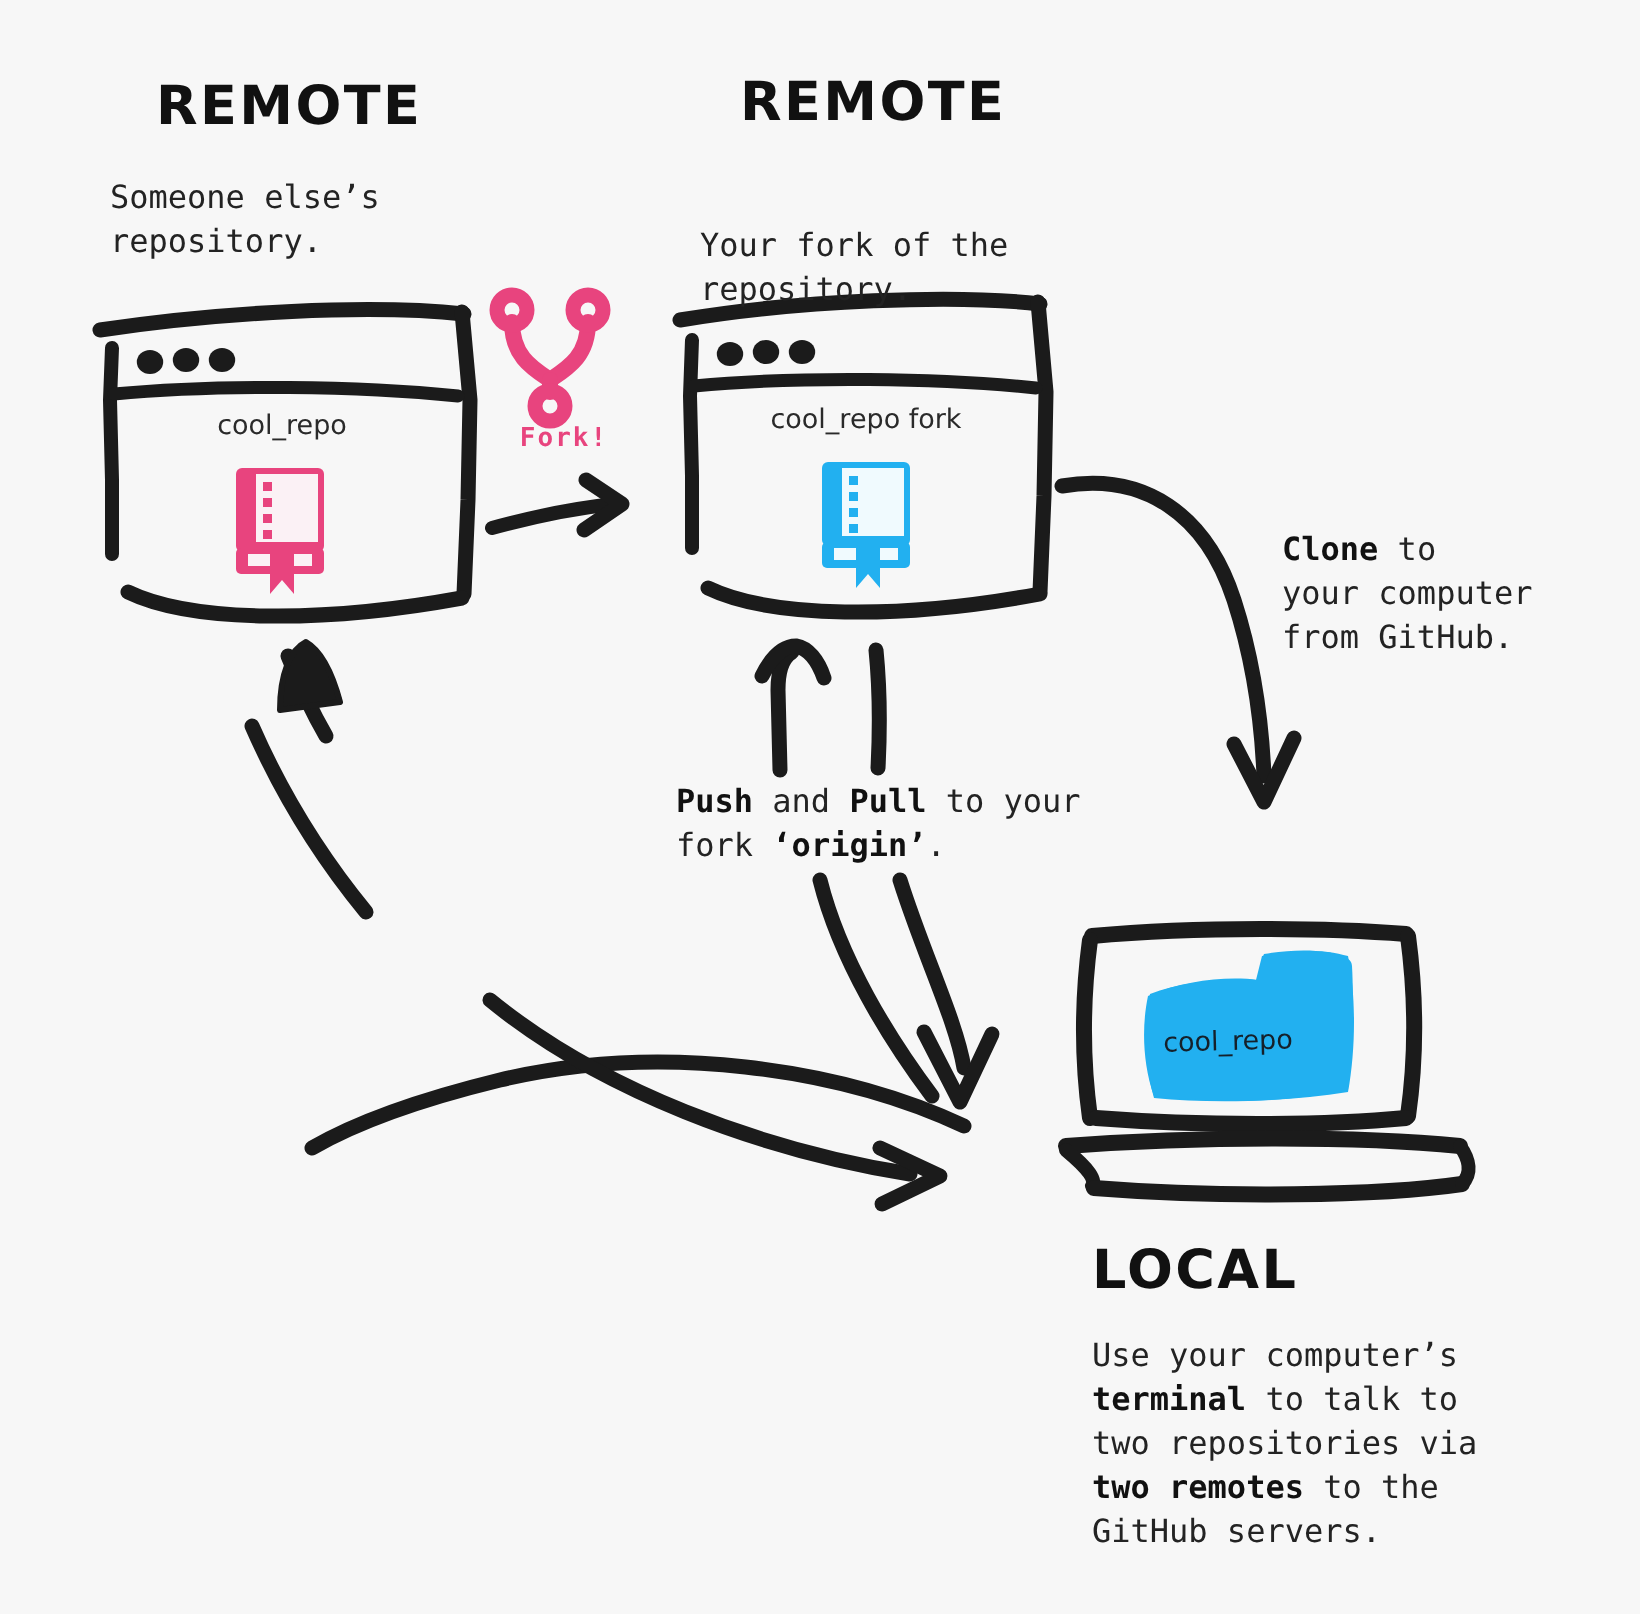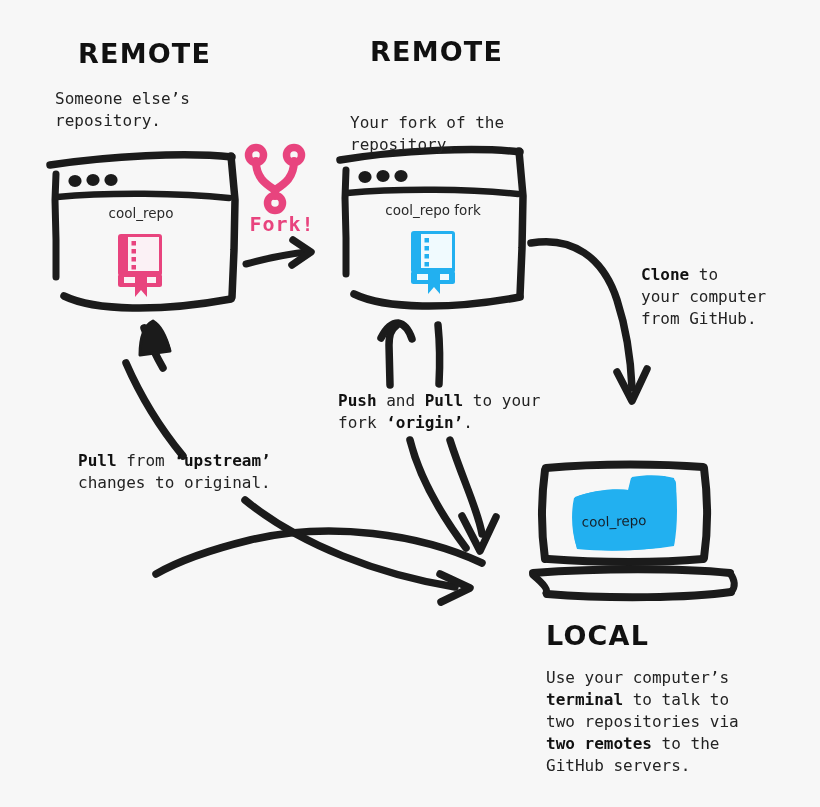--- a/index.html
+++ b/index.html
@@ -36,21 +36,21 @@
     position:absolute;
     font-family:"DejaVu Sans","Liberation Sans",sans-serif;
     font-size:13.5px;
     color:#2a2a2a;
     white-space:nowrap;
     transform:translateX(-50%);
   }
   .fork-label{
     position:absolute;
     font-weight:700;
-    font-size:20px;
+    font-size:13px;
     letter-spacing:1px;
     white-space:nowrap;
     transform:translateX(-50%);
   }
   .folder-label{
     position:absolute;
     font-family:"DejaVu Sans","Liberation Sans",sans-serif;
     font-size:13.5px;
     color:#15202a;
     white-space:nowrap;
@@ -202,20 +202,19 @@
 
   <div class="win-label" style="left:141px;top:205px;">cool_repo</div>
   <div class="win-label" style="left:433px;top:202px;">cool_repo fork</div>
 
   <div class="fork-label" style="left:282px;top:212px;color:#e8447e;">Fork!</div>
 
   <div class="txt body-txt" style="left:338px;top:390px;"><b>Push</b><span> and </span><b>Pull</b><span> to your</span><br><span>fork </span><b>‘origin’</b><span>.</span></div>
 
   <div class="txt body-txt" style="left:641px;top:264px;"><b>Clone</b><span> to</span><br><span>your computer</span><br><span>from GitHub.</span></div>
 
-  <div class="txt body-txt" style="left:78px;top:450px;"><b>Pull</b><span> from </span><b>‘upstream’</b><br><span>changes to original.</span></div>
 
   <div class="folder-label" style="left:614px;top:521px;">cool_repo</div>
 
   <div class="txt body-txt" style="left:546px;top:667px;"><span>Use your computer’s</span><br><b>terminal</b><span> to talk to</span><br><span>two repositories via</span><br><b>two remotes</b><span> to the</span><br><span>GitHub servers.</span></div>
   <div class="txt heading" style="left:546px;top:620px;">LOCAL</div>
 
 </div>
 
 </body></html>

